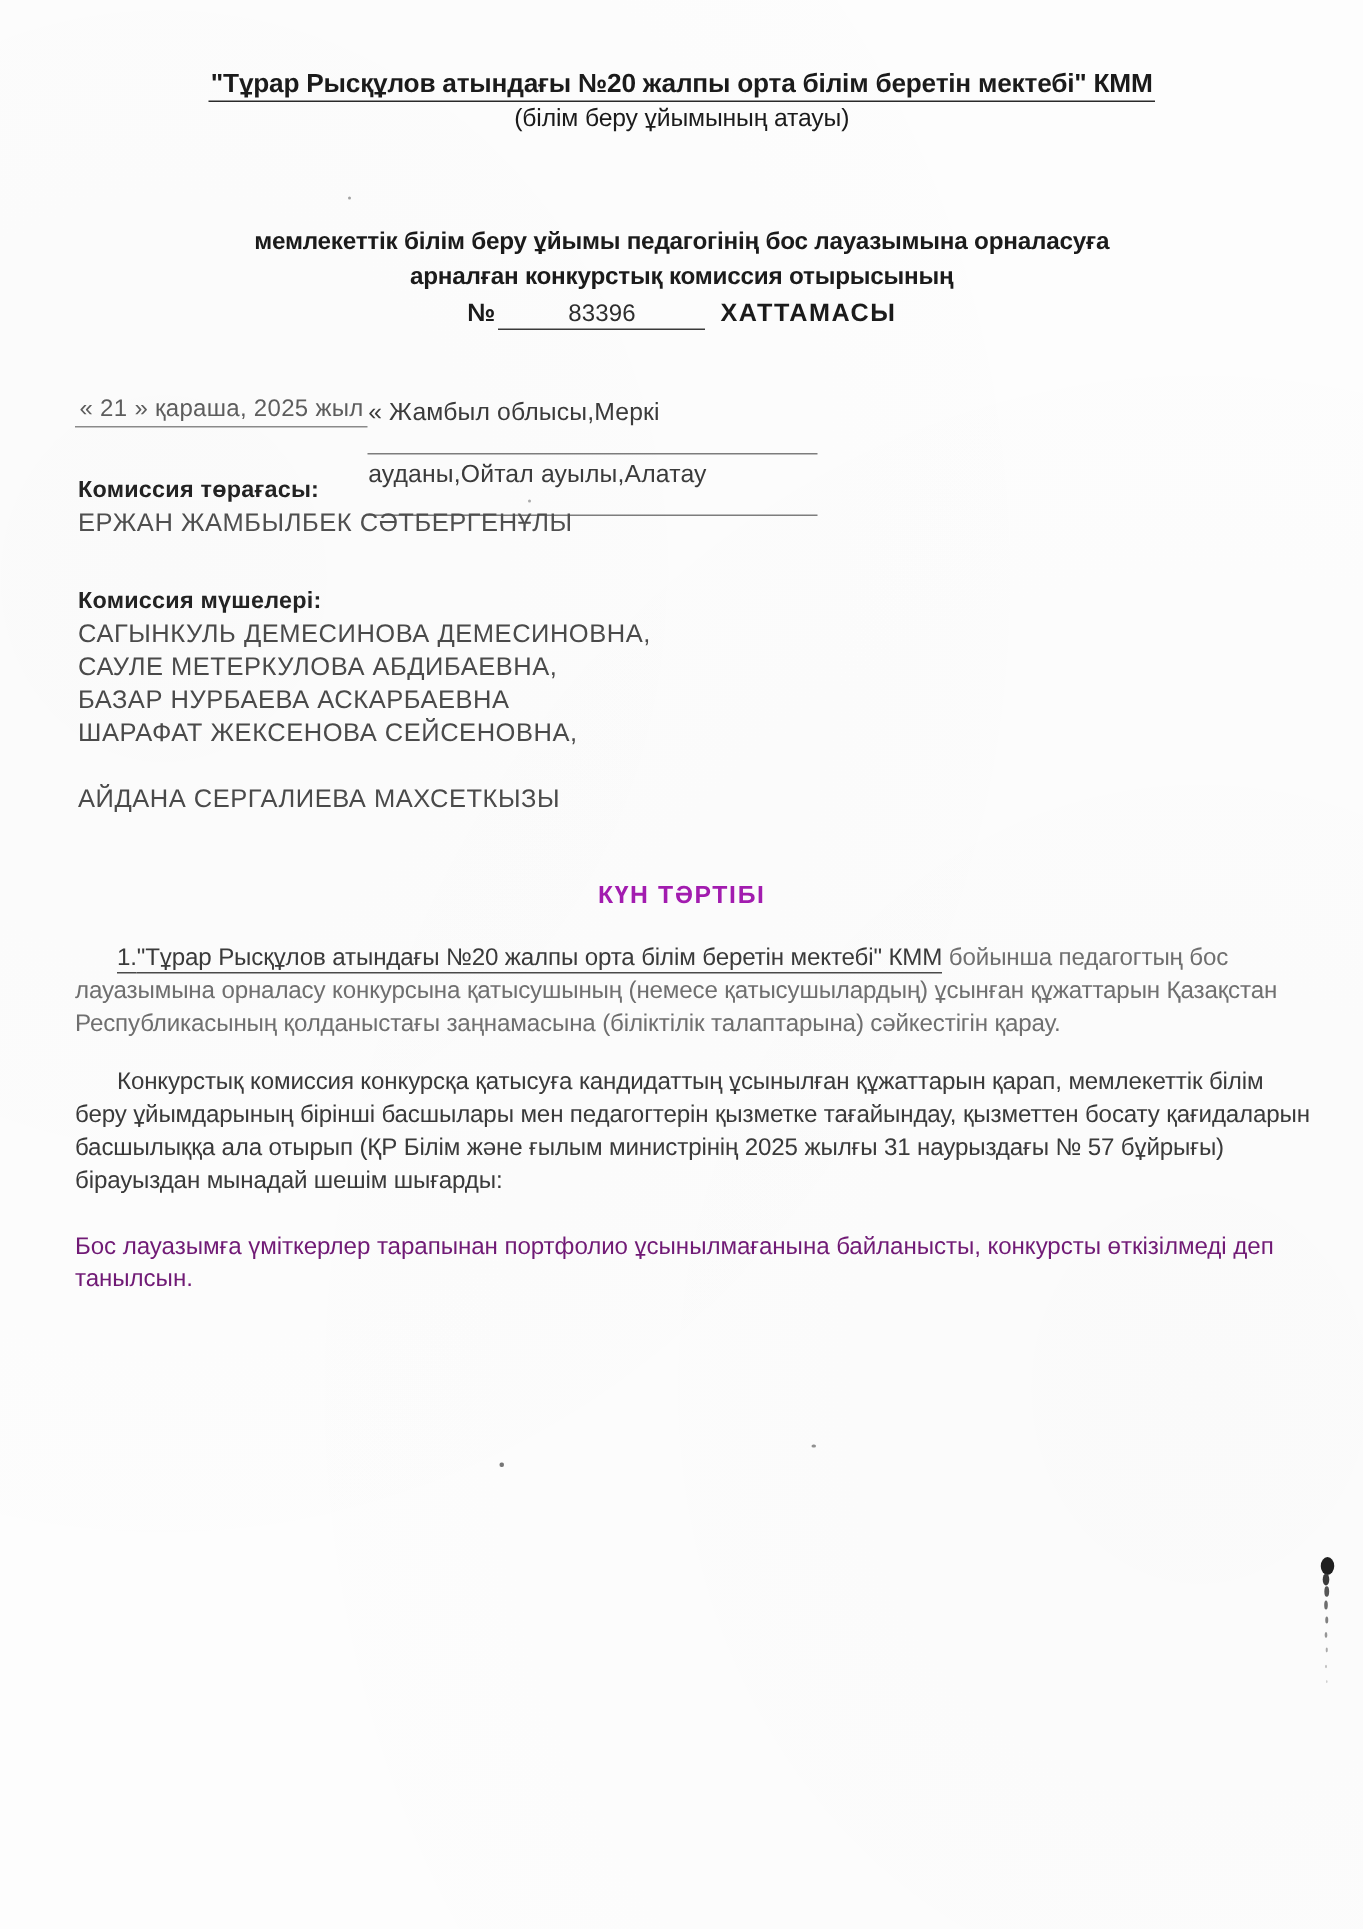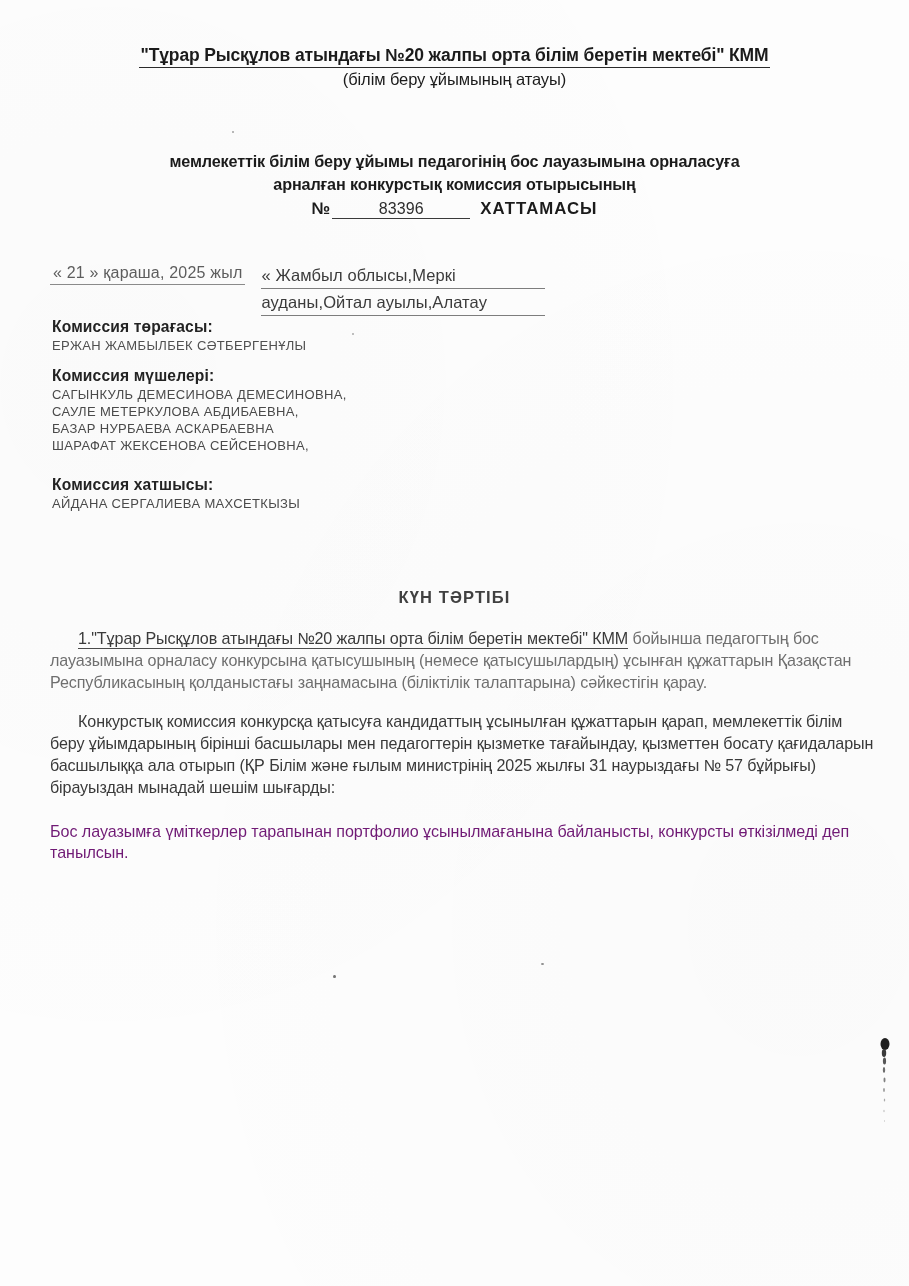--- a/index.html
+++ b/index.html
@@ -111,64 +111,63 @@
     width: 300px;
     margin-right: 48px;
     font-size: 16.5px;
     color: #3b3b3b;
     line-height: 1.38;
     letter-spacing: 0.1px;
   }
   .meta-place .pl {
     display: block;
     border-bottom: 1.1px solid #7d7d7d;
-    padding-bottom: 1px;
-    white-space: nowrap;
-    margin-left: 16px;
+    padding-bottom: 15px;
+    white-space: nowrap;
   }
   .meta-place .pl + .pl { margin-top: 2px; }
 
   
   .people {
     position: absolute;
     left: 52px;
     top: 318px;
     width: 560px;
   }
-  .people-group { margin-bottom: 12px; }
+  .people-group { margin-bottom: 32px; }
   .people-group:last-child { margin-bottom: 0; }
   .people-label {
     font-size: 15.6px;
     font-weight: bold;
     color: #232323;
     letter-spacing: 0.15px;
     margin-bottom: 2px;
   }
   .people-name {
-    font-size: 13px;
+    font-size: 17px;
     color: #4a4a4a;
     line-height: 1.30;
     letter-spacing: 0.35px;
     white-space: nowrap;
   }
   .people-group.chair .people-name { color: #4f4f4f; }
   .people-group.members { margin-bottom: 22px; }
   .people-group.members .people-name:first-of-type { color: #636363; }
 
   
   .agenda-heading {
     position: absolute;
     left: 0;
     right: 0;
     top: 588px;
     text-align: center;
     font-size: 16.5px;
     font-weight: bold;
     letter-spacing: 1.1px;
-    color: #404040;
+    color: #a21caf;
   }
 
   
   .body-text {
     position: absolute;
     left: 50px;
     right: 30px;
     top: 628px;
   }
   .para {
@@ -245,21 +244,20 @@
 
     <div class="people-group members">
       <div class="people-label">Комиссия мүшелері:</div>
       <div class="people-name">САГЫНКУЛЬ ДЕМЕСИНОВА ДЕМЕСИНОВНА,</div>
       <div class="people-name">САУЛЕ МЕТЕРКУЛОВА АБДИБАЕВНА,</div>
       <div class="people-name">БАЗАР НУРБАЕВА АСКАРБАЕВНА</div>
       <div class="people-name">ШАРАФАТ ЖЕКСЕНОВА СЕЙСЕНОВНА,</div>
     </div>
 
     <div class="people-group secretary">
-      <div class="people-label">Комиссия хатшысы:</div>
       <div class="people-name">АЙДАНА СЕРГАЛИЕВА МАХСЕТКЫЗЫ</div>
     </div>
 
   </div>
 
   <div class="agenda-heading">КҮН ТӘРТІБІ</div>
 
   <div class="body-text">
 
     <div class="para indent">

